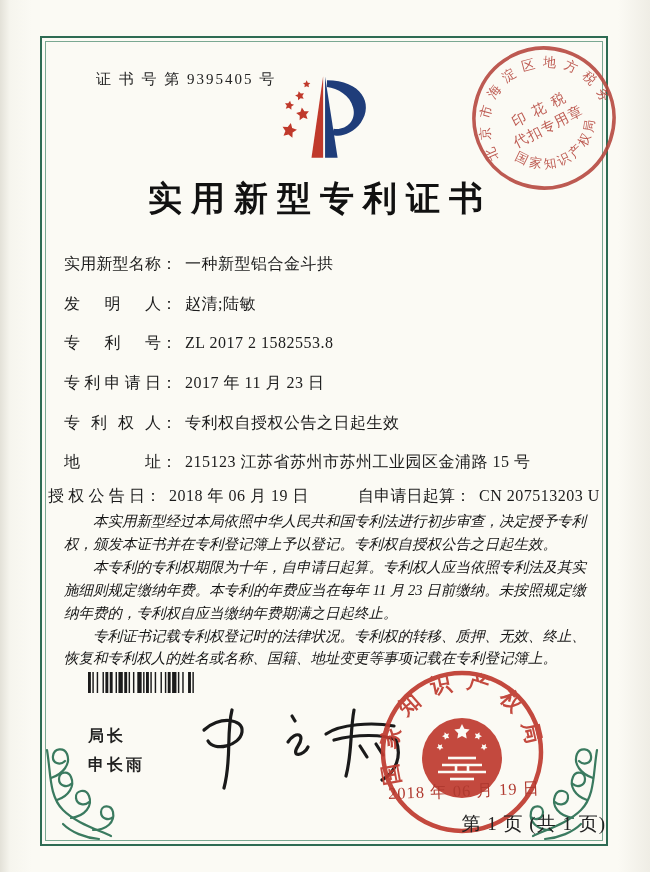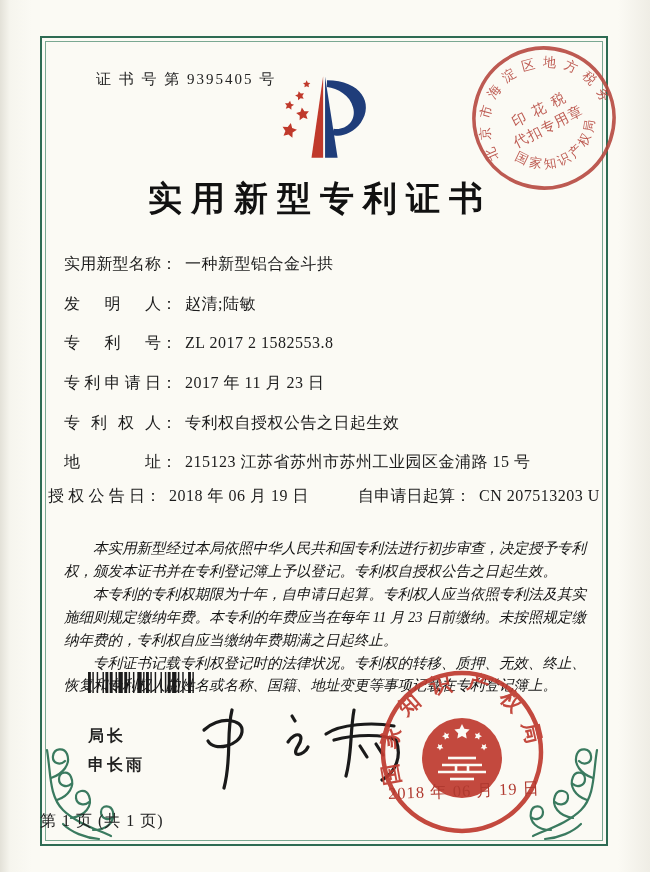--- a/index.html
+++ b/index.html
@@ -54,21 +54,20 @@
   .field-colon{display:inline-block;margin-right:8px;}
   .field-value{letter-spacing:.5px;}
   .grant-row{position:absolute;left:48px;top:486px;width:530px;font-size:16px;white-space:nowrap;}
   .grant-right{position:absolute;left:310px;top:0;}
   .paras{
     position:absolute;left:64px;top:510px;width:522px;
     font-size:14.5px;line-height:1.58;
     font-style:italic;
     text-align:justify;
     color:#141414;
-    margin-top:27px;
   }
   .paras p{margin:0;text-indent:2em;}
   .barcode{position:absolute;left:88px;top:672px;width:166px;height:21px;}
   .issuer-title{
     position:absolute;left:88px;top:726px;
     font-family:Liberation Mono, monospace;
     font-size:16px;font-weight:600;letter-spacing:3px;color:#222;
   }
   .issuer-name{
     position:absolute;left:88px;top:755px;
@@ -76,22 +75,22 @@
     font-size:16px;font-weight:600;letter-spacing:3px;color:#222;
   }
   .signature{position:absolute;left:188px;top:700px;width:225px;height:95px;}
   .seal{position:absolute;left:376px;top:666px;width:172px;height:172px;opacity:.92;}
   .seal-date{
     position:absolute;left:388px;top:780px;width:170px;
     color:#b03a30;font-size:16.5px;letter-spacing:1px;white-space:nowrap;
     transform:rotate(-2deg);
   }
   .footer{
-    position:absolute;left:40px;top:811px;width:566px;text-align:left;
-    font-size:16px;letter-spacing:1px;color:#222;
+    position:absolute;left:40px;top:811px;width:566px;text-align:right;
+    font-size:19px;letter-spacing:1px;color:#222;
   }
   .corner-ornament{position:absolute;width:96px;height:100px;}
   .corner-bl{left:41px;top:744px;}
   .corner-br{left:507px;top:744px;transform:scaleX(-1);}
 </style>
 </head>
 <body>
 
 <div class="page">
 

